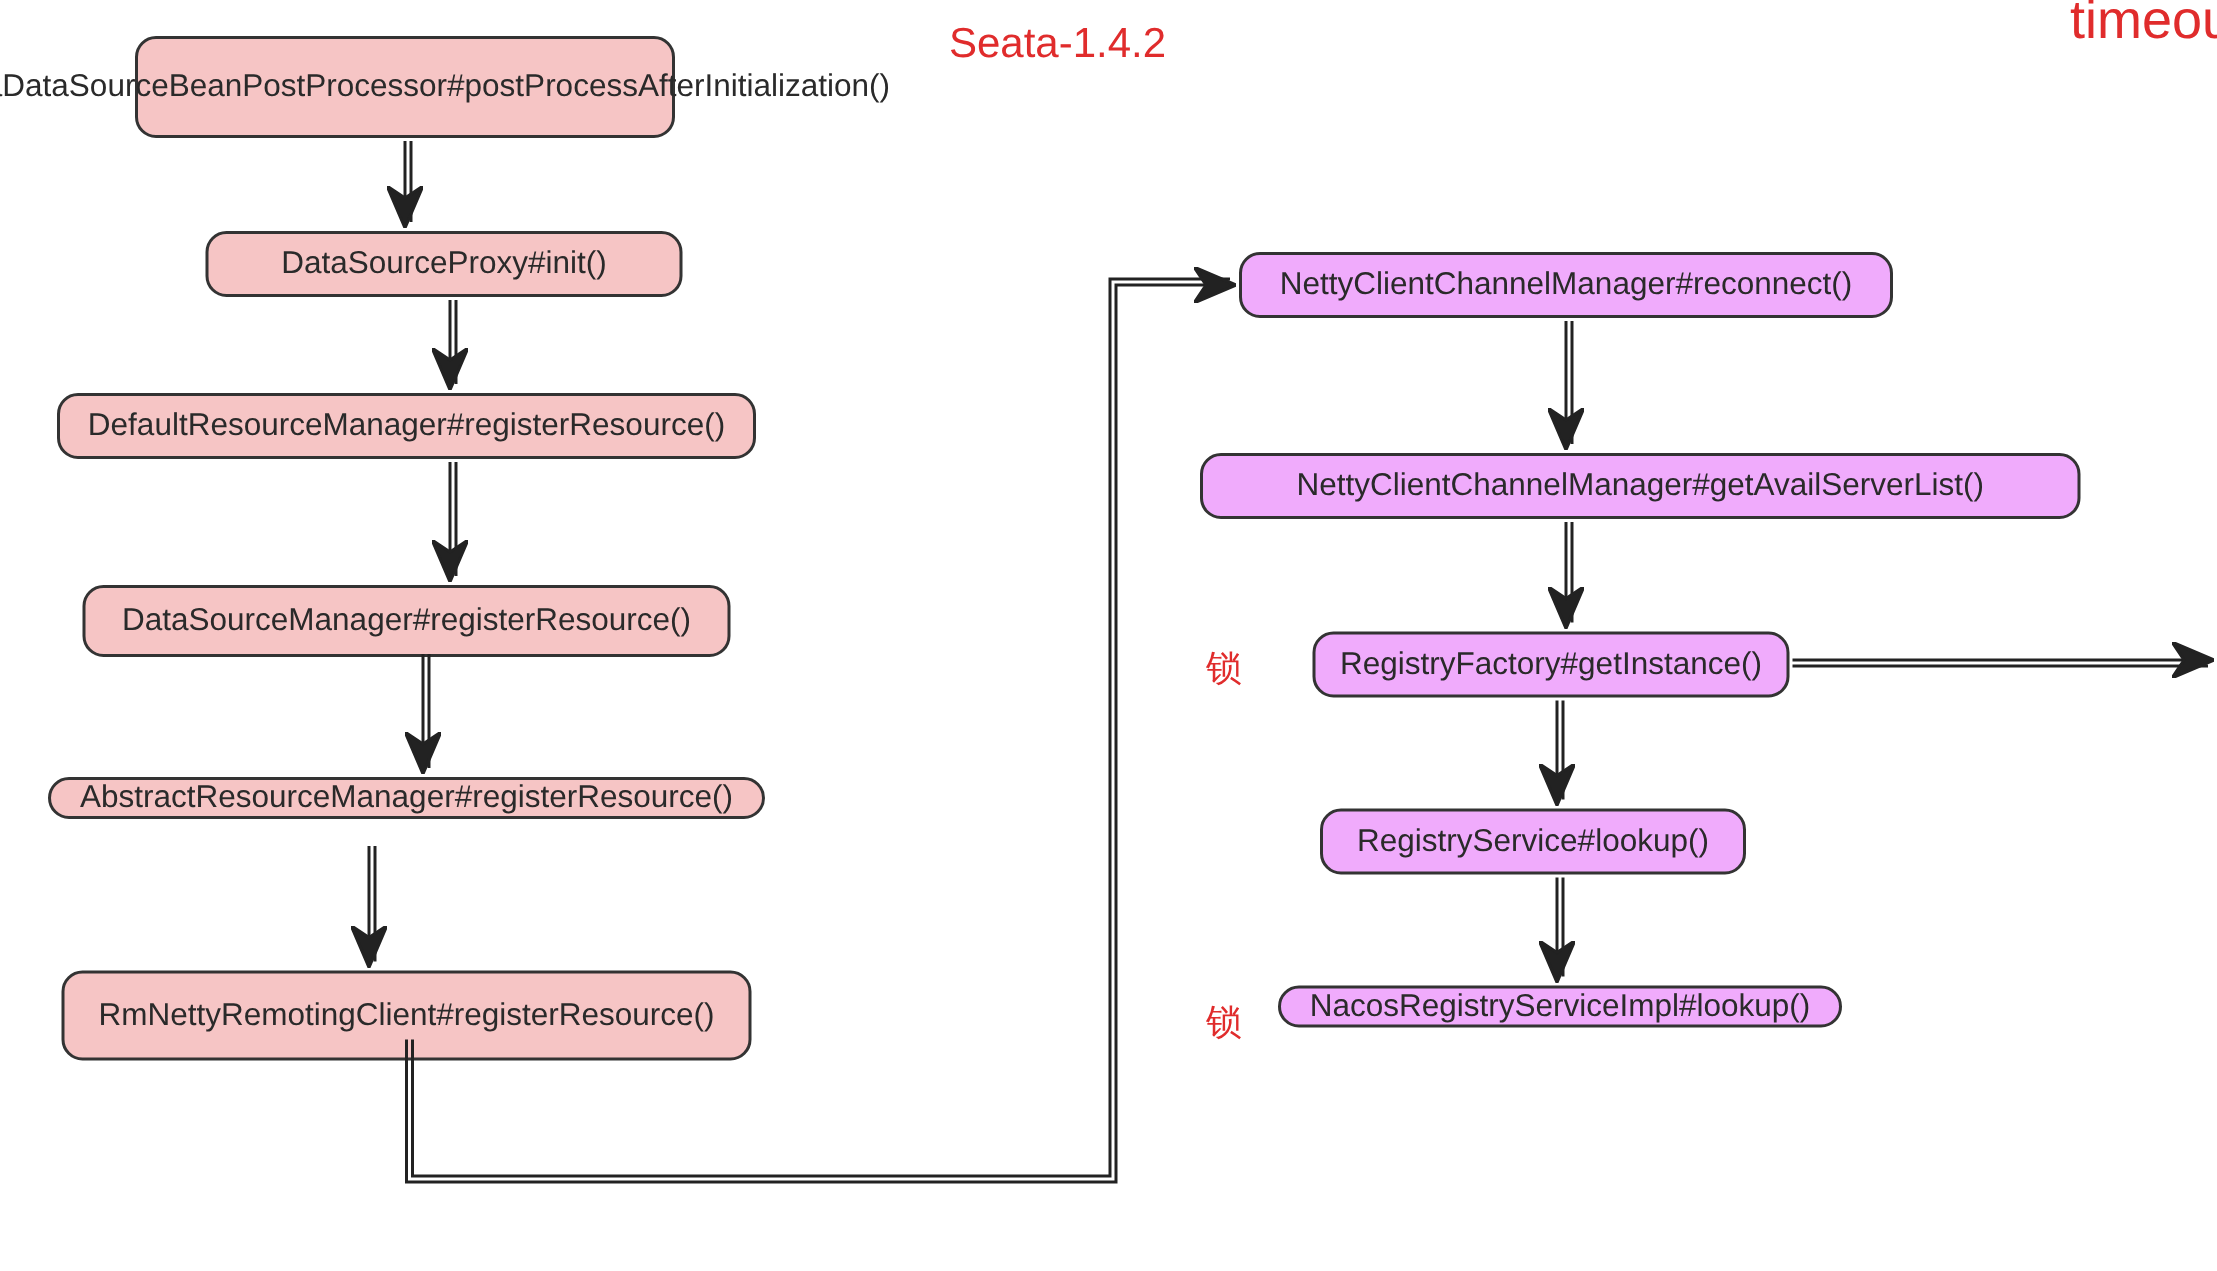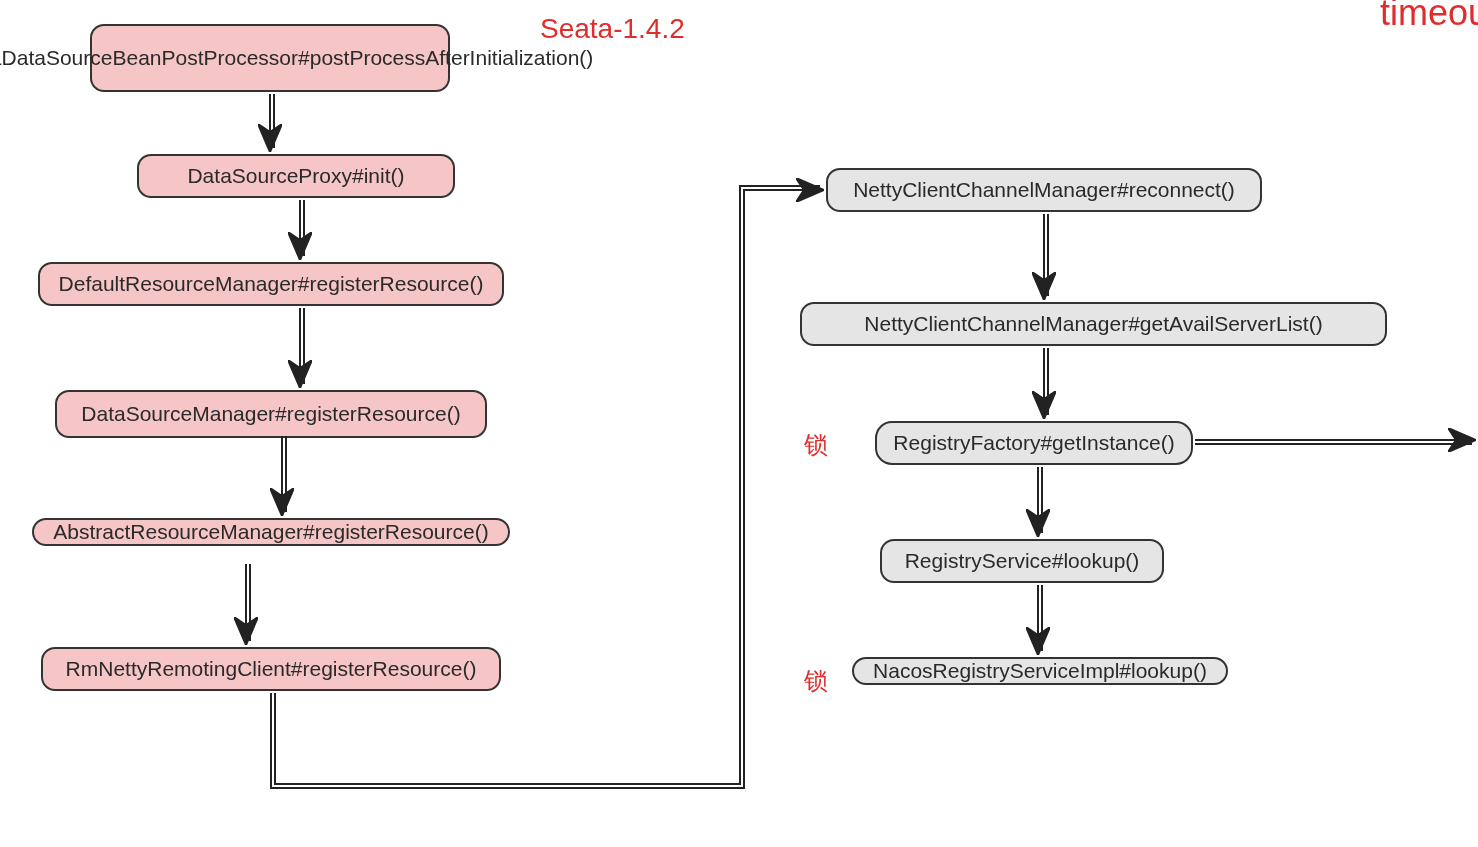--- a/index.html
+++ b/index.html
@@ -19,25 +19,26 @@
     border-radius: 14px;
     padding: 8px 18px;
     font-size: 21px;
     text-align: center;
     display: flex;
     align-items: center;
     justify-content: center;
     line-height: 1.3;
   }
   .pink { background: #f6c5c5; color: #2a2a2a; }
-  .green { background: #e5e5e5; color: #2a2a2a; }
+  .green { background: #f0abfc; color: #2a2a2a; }
   .title {
     position: absolute;
     color: #e02c2c;
     font-size: 28px;
+    text-align: center;
     line-height: 1.35;
   }
   .lock-label {
     position: absolute;
     color: #e02c2c;
     font-size: 24px;
   }
   .corner-text {
     position: absolute;
     color: #e02c2c;
@@ -61,25 +62,25 @@
   <span>Seata-1.4.2</span><br>
 </div>
 
 <div class="corner-text" style="right:-10px; top:-8px;">timeou</div>
 
 <div class="node pink" style="left:90px; top:24px; width:360px; height:68px;">SeataDataSourceBeanPostProcessor#postProcessAfterInitialization()</div>
 <div class="node pink" style="left:137px; top:154px; width:318px; height:44px;">DataSourceProxy#init()</div>
 <div class="node pink" style="left:38px; top:262px; width:466px; height:44px;">DefaultResourceManager#registerResource()</div>
 <div class="node pink" style="left:55px; top:390px; width:432px; height:48px;">DataSourceManager#registerResource()</div>
 <div class="node pink" style="left:32px; top:518px; width:478px; height:28px;">AbstractResourceManager#registerResource()</div>
-<div class="node pink" style="left:41px; top:647px; width:460px; height:44px;">RmNettyRemotingClient#registerResource()</div>
+<div class="node pink" style="left:41px; top:647px; width:460px; height:60px;">RmNettyRemotingClient#registerResource()</div>
 
 <div class="node green" style="left:826px; top:168px; width:436px; height:44px;">NettyClientChannelManager#reconnect()</div>
 <div class="node green" style="left:800px; top:302px; width:587px; height:44px;">NettyClientChannelManager#getAvailServerList()</div>
-<div class="node green" style="left:875px; top:421px; width:318px; height:44px;border-radius:17px;">RegistryFactory#getInstance()</div>
+<div class="node green" style="left:875px; top:421px; width:318px; height:44px;">RegistryFactory#getInstance()</div>
 <div class="node green" style="left:880px; top:539px; width:284px; height:44px;">RegistryService#lookup()</div>
 <div class="node green" style="left:852px; top:657px; width:376px; height:28px;">NacosRegistryServiceImpl#lookup()</div>
 
 <div class="lock-label" style="left:804px; top:429px;">锁</div>
 <div class="lock-label" style="left:804px; top:665px;">锁</div>
 
 <svg class="overlay">
   <defs>
     <marker id="ah" markerWidth="14" markerHeight="12" refX="12" refY="6" orient="auto">
       <path d="M0,0 L14,6 L0,12 L4,6 Z" class="arrow-head"></path>

